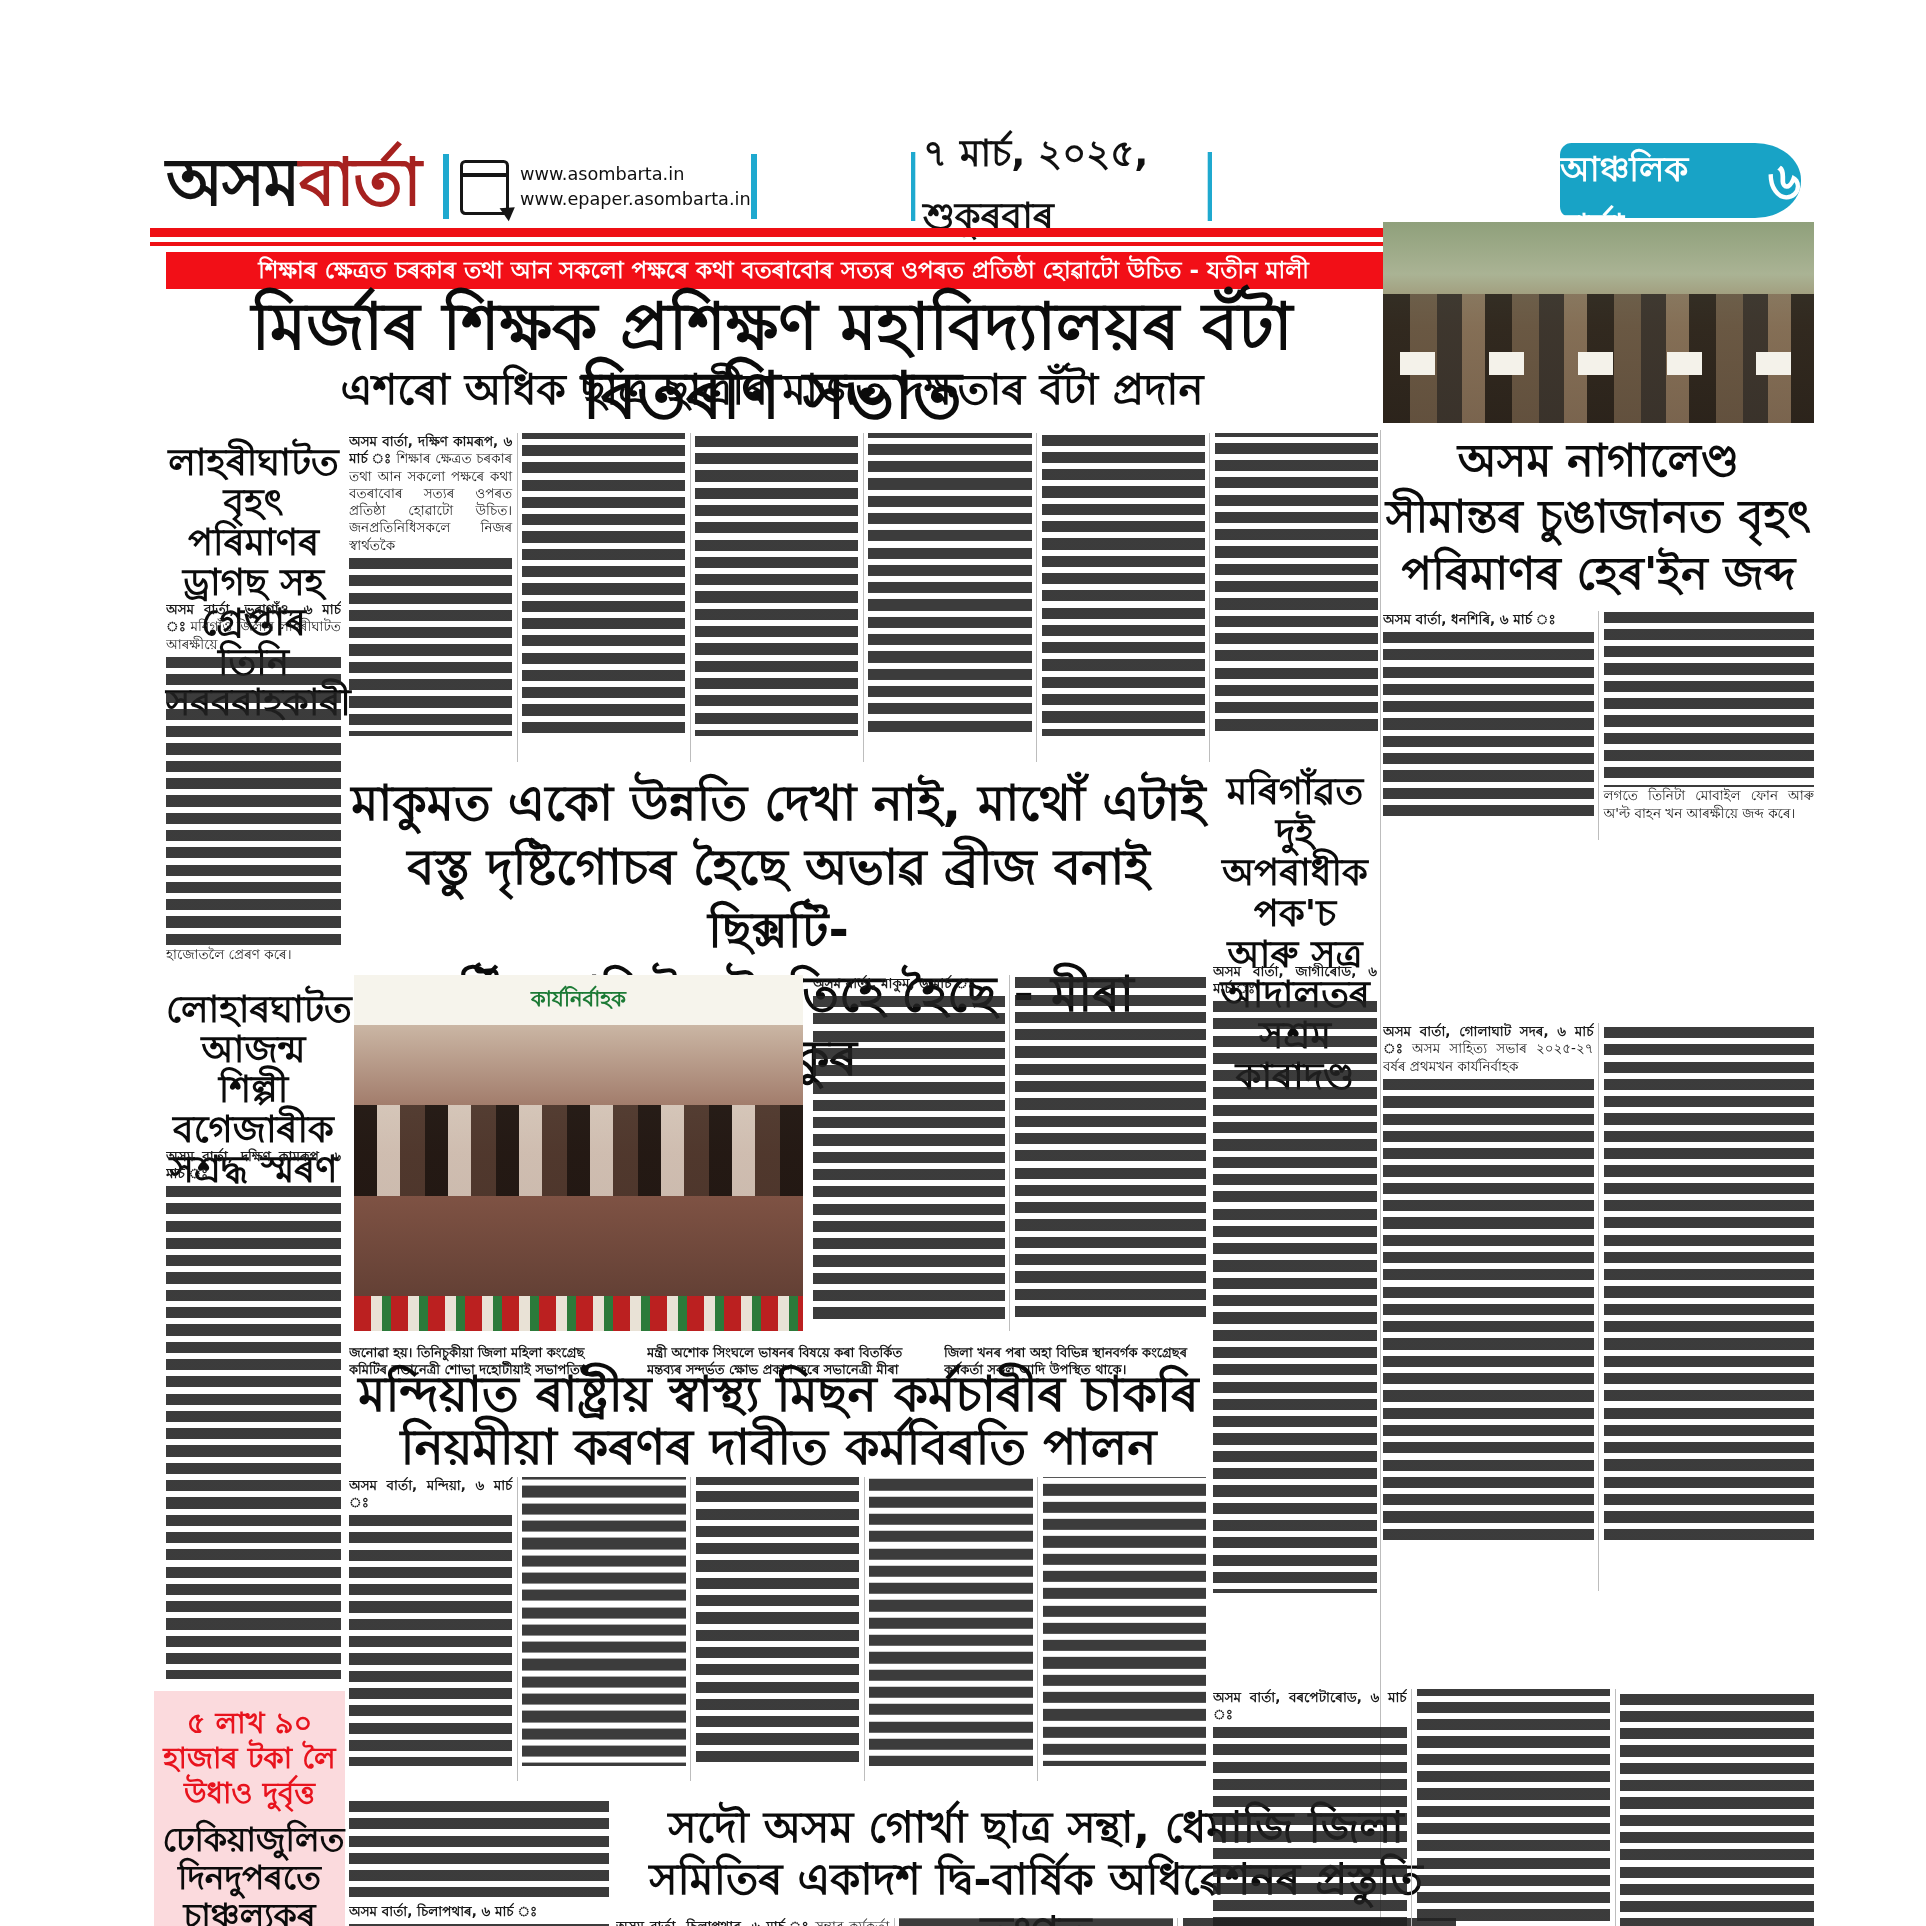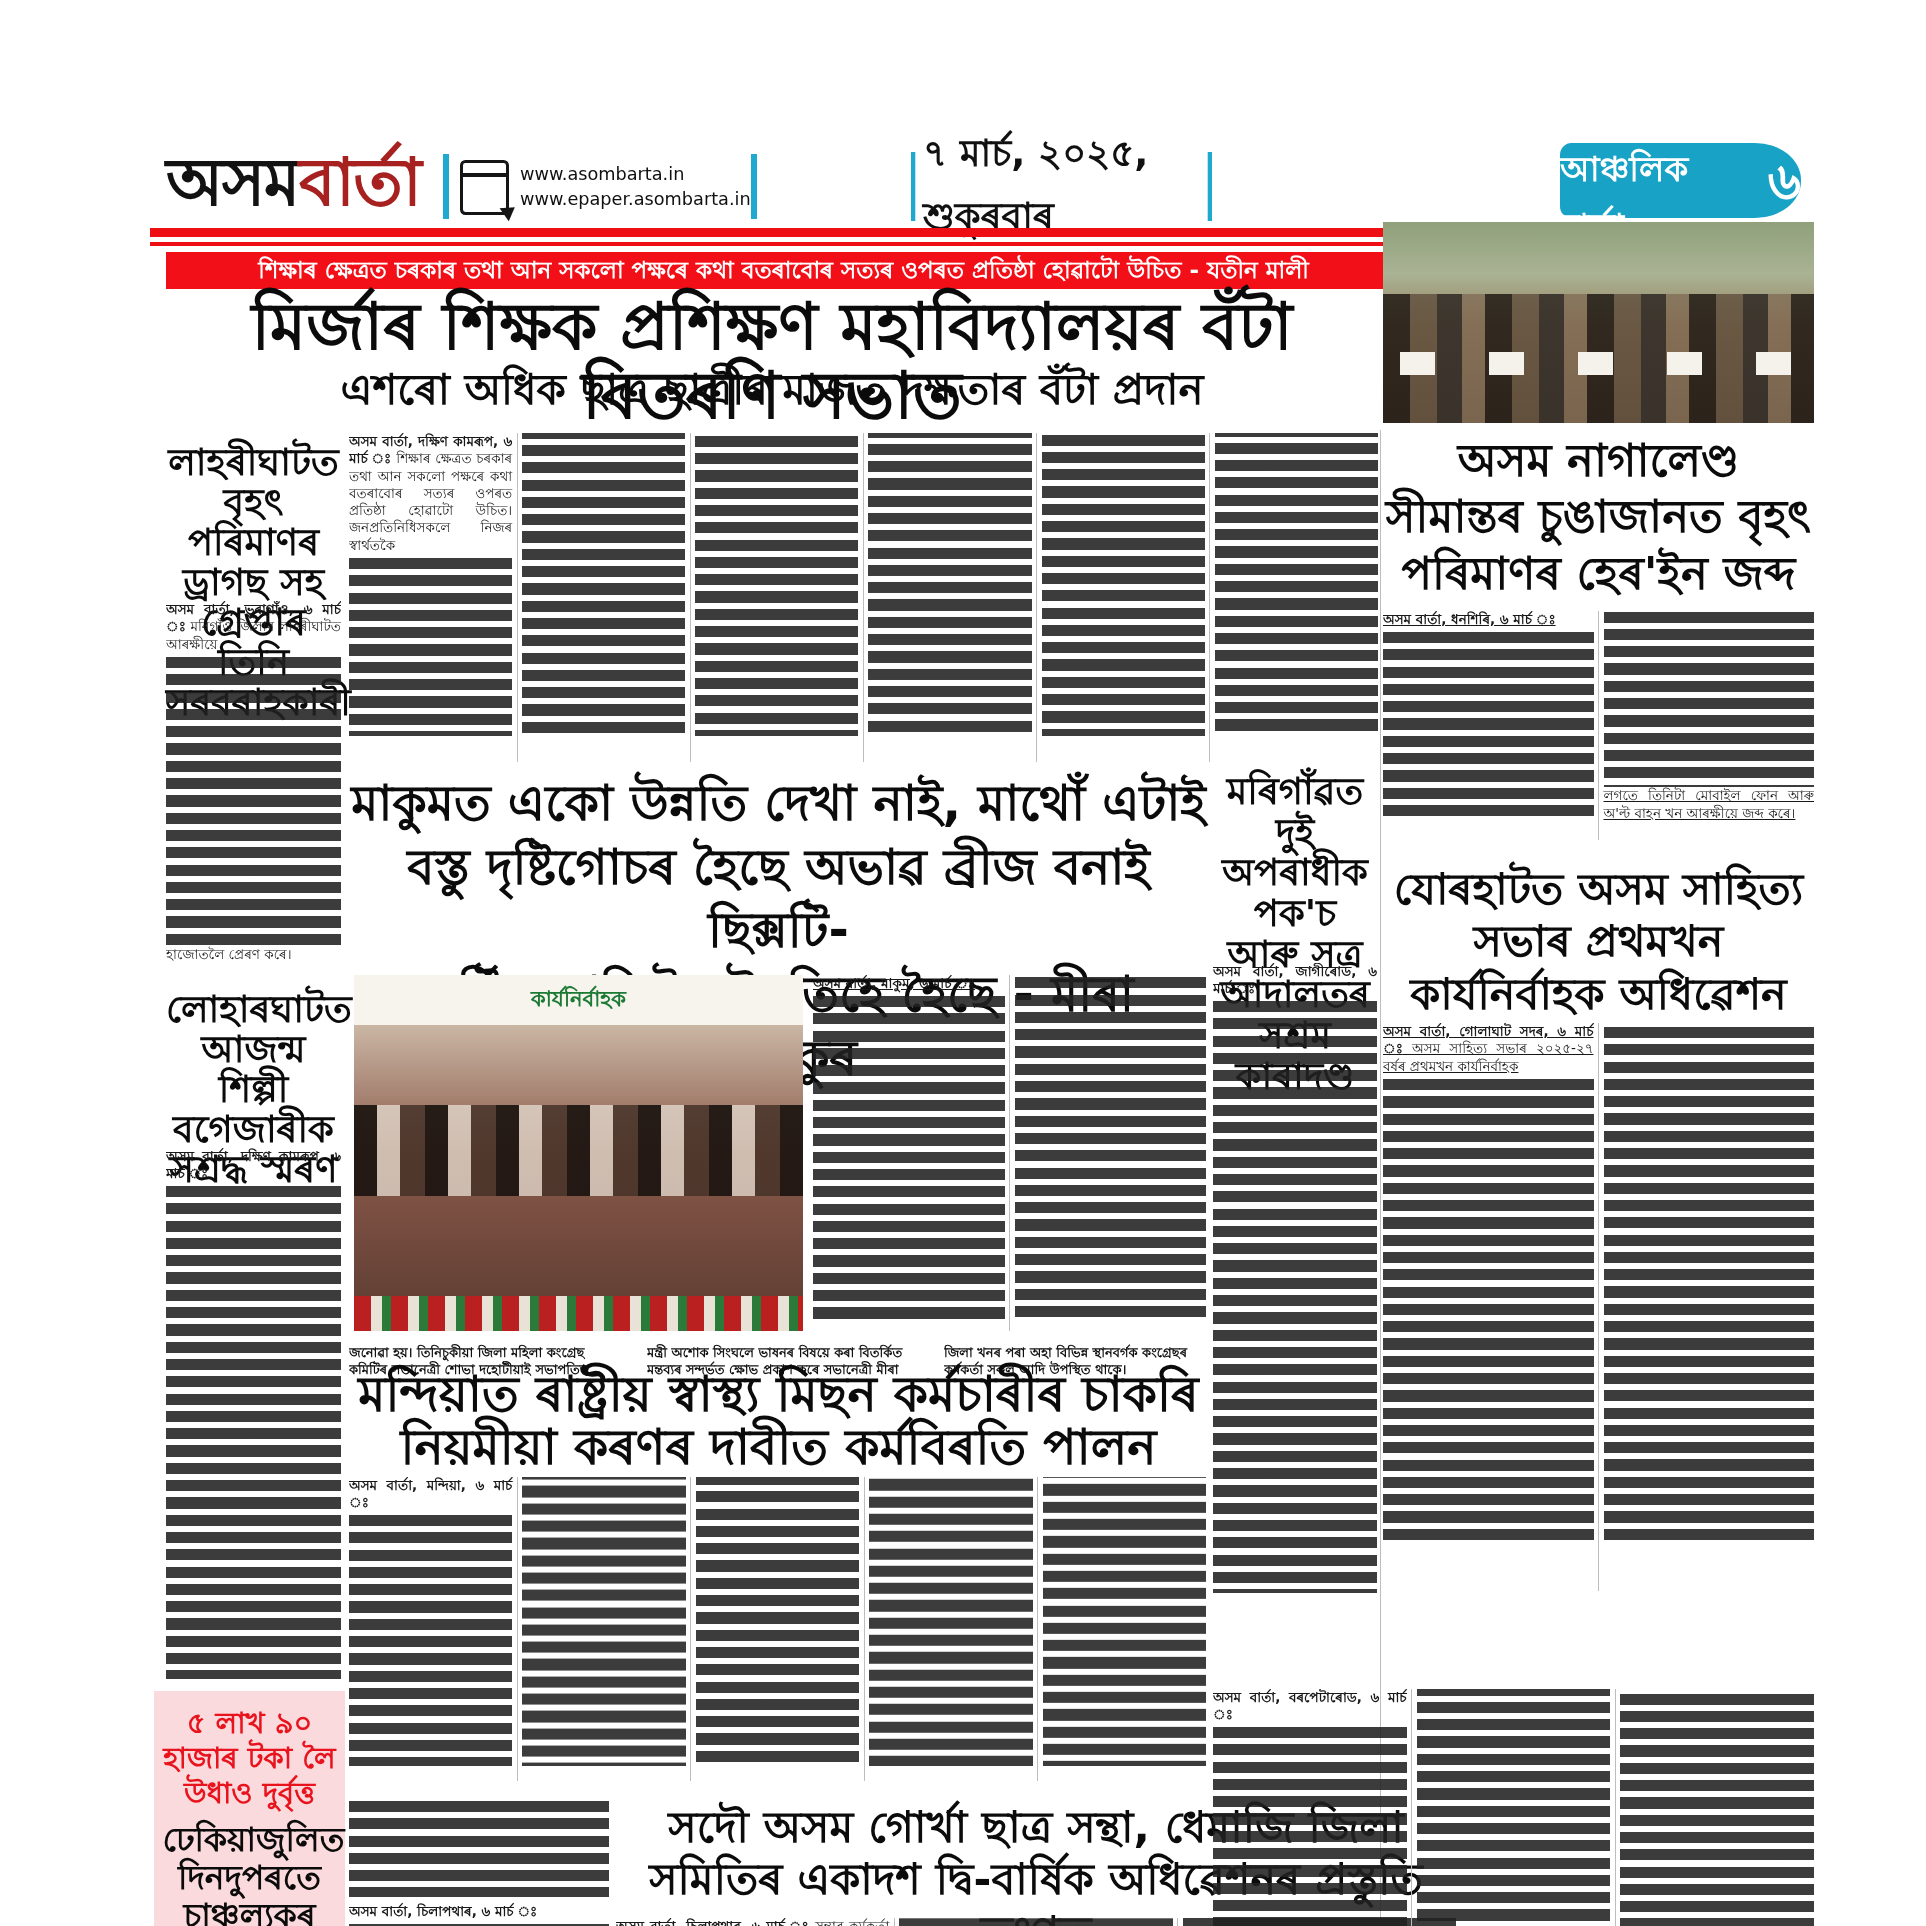--- a/index.html
+++ b/index.html
@@ -29,21 +29,21 @@
   
   .strap{background:#f20f17;color:#fff;font-weight:800;font-size:23px;display:flex;
         align-items:center;justify-content:center;text-align:center;line-height:1.1;padding:0 11.6px;}
   .headline{font-weight:800;text-align:center;line-height:1.06;color:#0b0b0b;}
   .art-head{font-weight:800;text-align:center;color:#0b0b0b;}
   
   .body-col{font-size:13.5px;line-height:17.3px;text-align:justify;overflow:hidden;color:#191919;}
   .dateline{font-weight:800;}
   .fill{background:repeating-linear-gradient(to bottom,#212121 0px,#212121 11.2px,transparent 11.2px,transparent 17.3px);
         opacity:.88;}
-  .cols2{column-count:2;column-gap:10px;column-rule:0.8px solid #bdbdbd;text-decoration:underline;}
+  .cols2{column-count:2;column-gap:10px;column-rule:0.8px solid #bdbdbd;}
   .cols3{column-count:3;column-gap:10px;column-rule:0.8px solid #bdbdbd;}
   .cols5{column-count:5;column-gap:10px;column-rule:0.8px solid #bdbdbd;}
   .cols6{column-count:6;column-gap:10px;column-rule:0.8px solid #bdbdbd;}
   .kicker{font-size:13px;font-weight:700;line-height:17px;overflow:hidden;}
   .vrule{background:#bdbdbd;width:1.2px;}
   
   .pinkbox{background:#fbdadd;padding:10px 8.5px;box-sizing:border-box;}
   .pink-kick{color:#e8131d;font-weight:800;text-align:center;}
   
   .photo{position:absolute;overflow:hidden;}
@@ -146,21 +146,20 @@
 
   <div class="abs vrule" style="left:1380px;top:430px;height:2284px;"></div>
 
   <div class="abs art-head" style="left:1383px;top:433px;width:431px;height:171px;font-size:45px;line-height:1.25;">অসম নাগালেণ্ড সীমান্তৰ চুঙাজানত বৃহৎ পৰিমাণৰ হেৰ'ইন জব্দ</div>
   <div class="abs body-col cols2" style="left:1383px;top:611px;width:431px;height:229px;">
     <span class="dateline">অসম বাৰ্তা, ধনশিৰি, ৬ মাৰ্চ ঃ</span>
     <div class="fill" style="height:366px;margin-top:3.9px;"></div>
     <div>লগতে তিনিটা মোবাইল ফোন আৰু অ'ল্ট বাহন খন আৰক্ষীয়ে জব্দ কৰে।</div>
   </div>
 
-  <div class="abs art-head" style="left:1383px;top:863px;width:431px;height:152px;font-size:43px;line-height:1.22;">যোৰহাটত অসম সাহিত্য সভাৰ প্ৰথমখন কাৰ্যনিৰ্বাহক অধিৱেশন</div>
   <div class="abs body-col cols2" style="left:1383px;top:1023px;width:431px;height:568px;">
     <span class="dateline">অসম বাৰ্তা, গোলাঘাট সদৰ, ৬ মাৰ্চ ঃ</span>
     <span>অসম সাহিত্য সভাৰ ২০২৫-২৭ বৰ্ষৰ প্ৰথমখন কাৰ্যনিৰ্বাহক</span>
     <div class="fill" style="height:982px;margin-top:3.9px;"></div>
   </div>
 
   <div class="abs art-head" style="left:349px;top:1369px;width:859px;height:102px;font-size:49px;line-height:1.08;">
     <div>মন্দিয়াত ৰাষ্ট্ৰীয় স্বাস্থ্য মিছন কৰ্মচাৰীৰ চাকৰি</div>
     <div>নিয়মীয়া কৰণৰ দাবীত কৰ্মবিৰতি পালন</div>
   </div>

